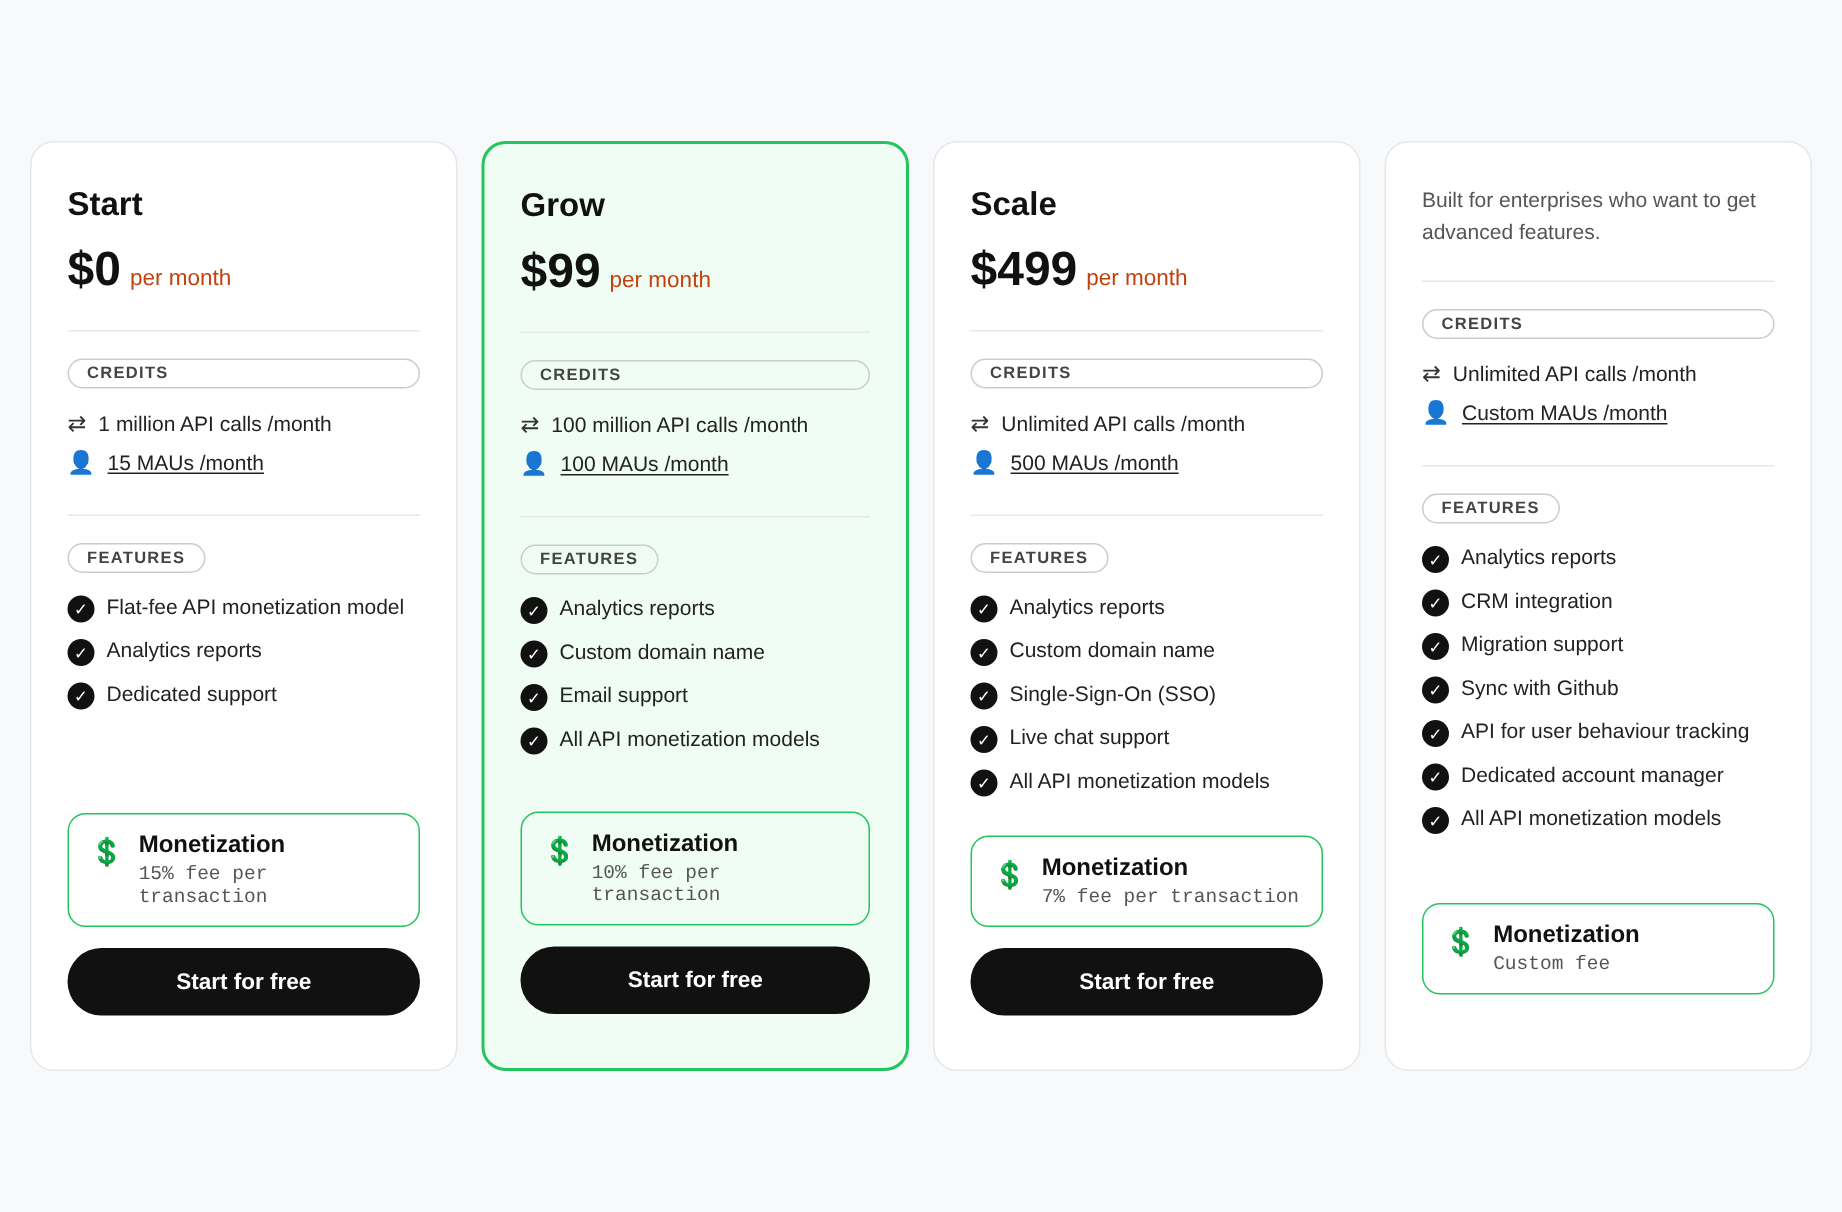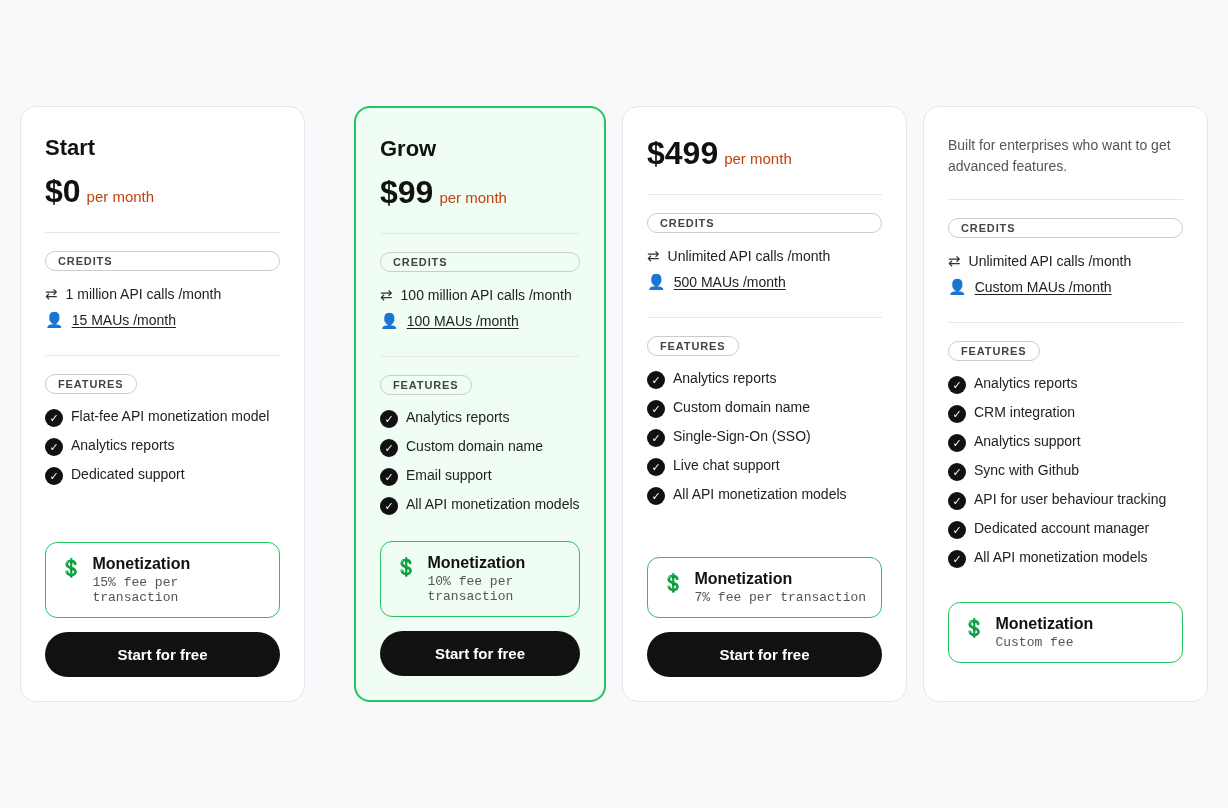--- a/index.html
+++ b/index.html
@@ -16,29 +16,28 @@
       display: grid;
       grid-template-columns: repeat(4, 1fr);
       gap: 16px;
       max-width: 1228px;
       width: 100%;
     }
     .plan-card {
       background: #fff;
       border-radius: 16px;
       border: 1.5px solid #e5e7eb;
-      padding: 28px 24px 24px;
+      padding: 28px 24px 36px;
       display: flex;
       flex-direction: column;
       position: relative;
     }
     .plan-card.featured {
       border: 2.5px solid #22c55e;
       background: #f0fdf4;
-      margin-left: 33px;
     }
     .plan-name {
       font-size: 22px;
       font-weight: 700;
       color: #111;
       margin-bottom: 12px;
     }
     .plan-price-row {
       display: flex;
       align-items: baseline;
@@ -287,20 +286,21 @@
         <span class="monetization-icon">💲</span>
         <div>
           <div class="monetization-title">Monetization</div>
           <div class="monetization-desc">10% fee per transaction</div>
         </div>
       </div>
 
       <button class="cta-button dark">Start for free</button>
     </div>
     <div class="plan-card">
+        <div class="plan-name">Scale</div>
         <div class="plan-price-row">
           <span class="plan-price">$499</span>
           <span class="plan-period">per month</span>
         </div>
 
       <div class="divider"></div>
       <span class="badge">CREDITS</span>
       <ul class="credits-list">
         <li>
           <span class="icon-transfer">⇄</span>
@@ -378,21 +378,21 @@
           <span>Analytics reports</span>
         </li>
 
         <li>
           <span class="check-icon">✓</span>
           <span>CRM integration</span>
         </li>
 
         <li>
           <span class="check-icon">✓</span>
-          <span>Analytics support</span>
+          <span>Migration support</span>
         </li>
 
         <li>
           <span class="check-icon">✓</span>
           <span>Sync with Github</span>
         </li>
 
         <li>
           <span class="check-icon">✓</span>
           <span>API for user behaviour tracking</span>

